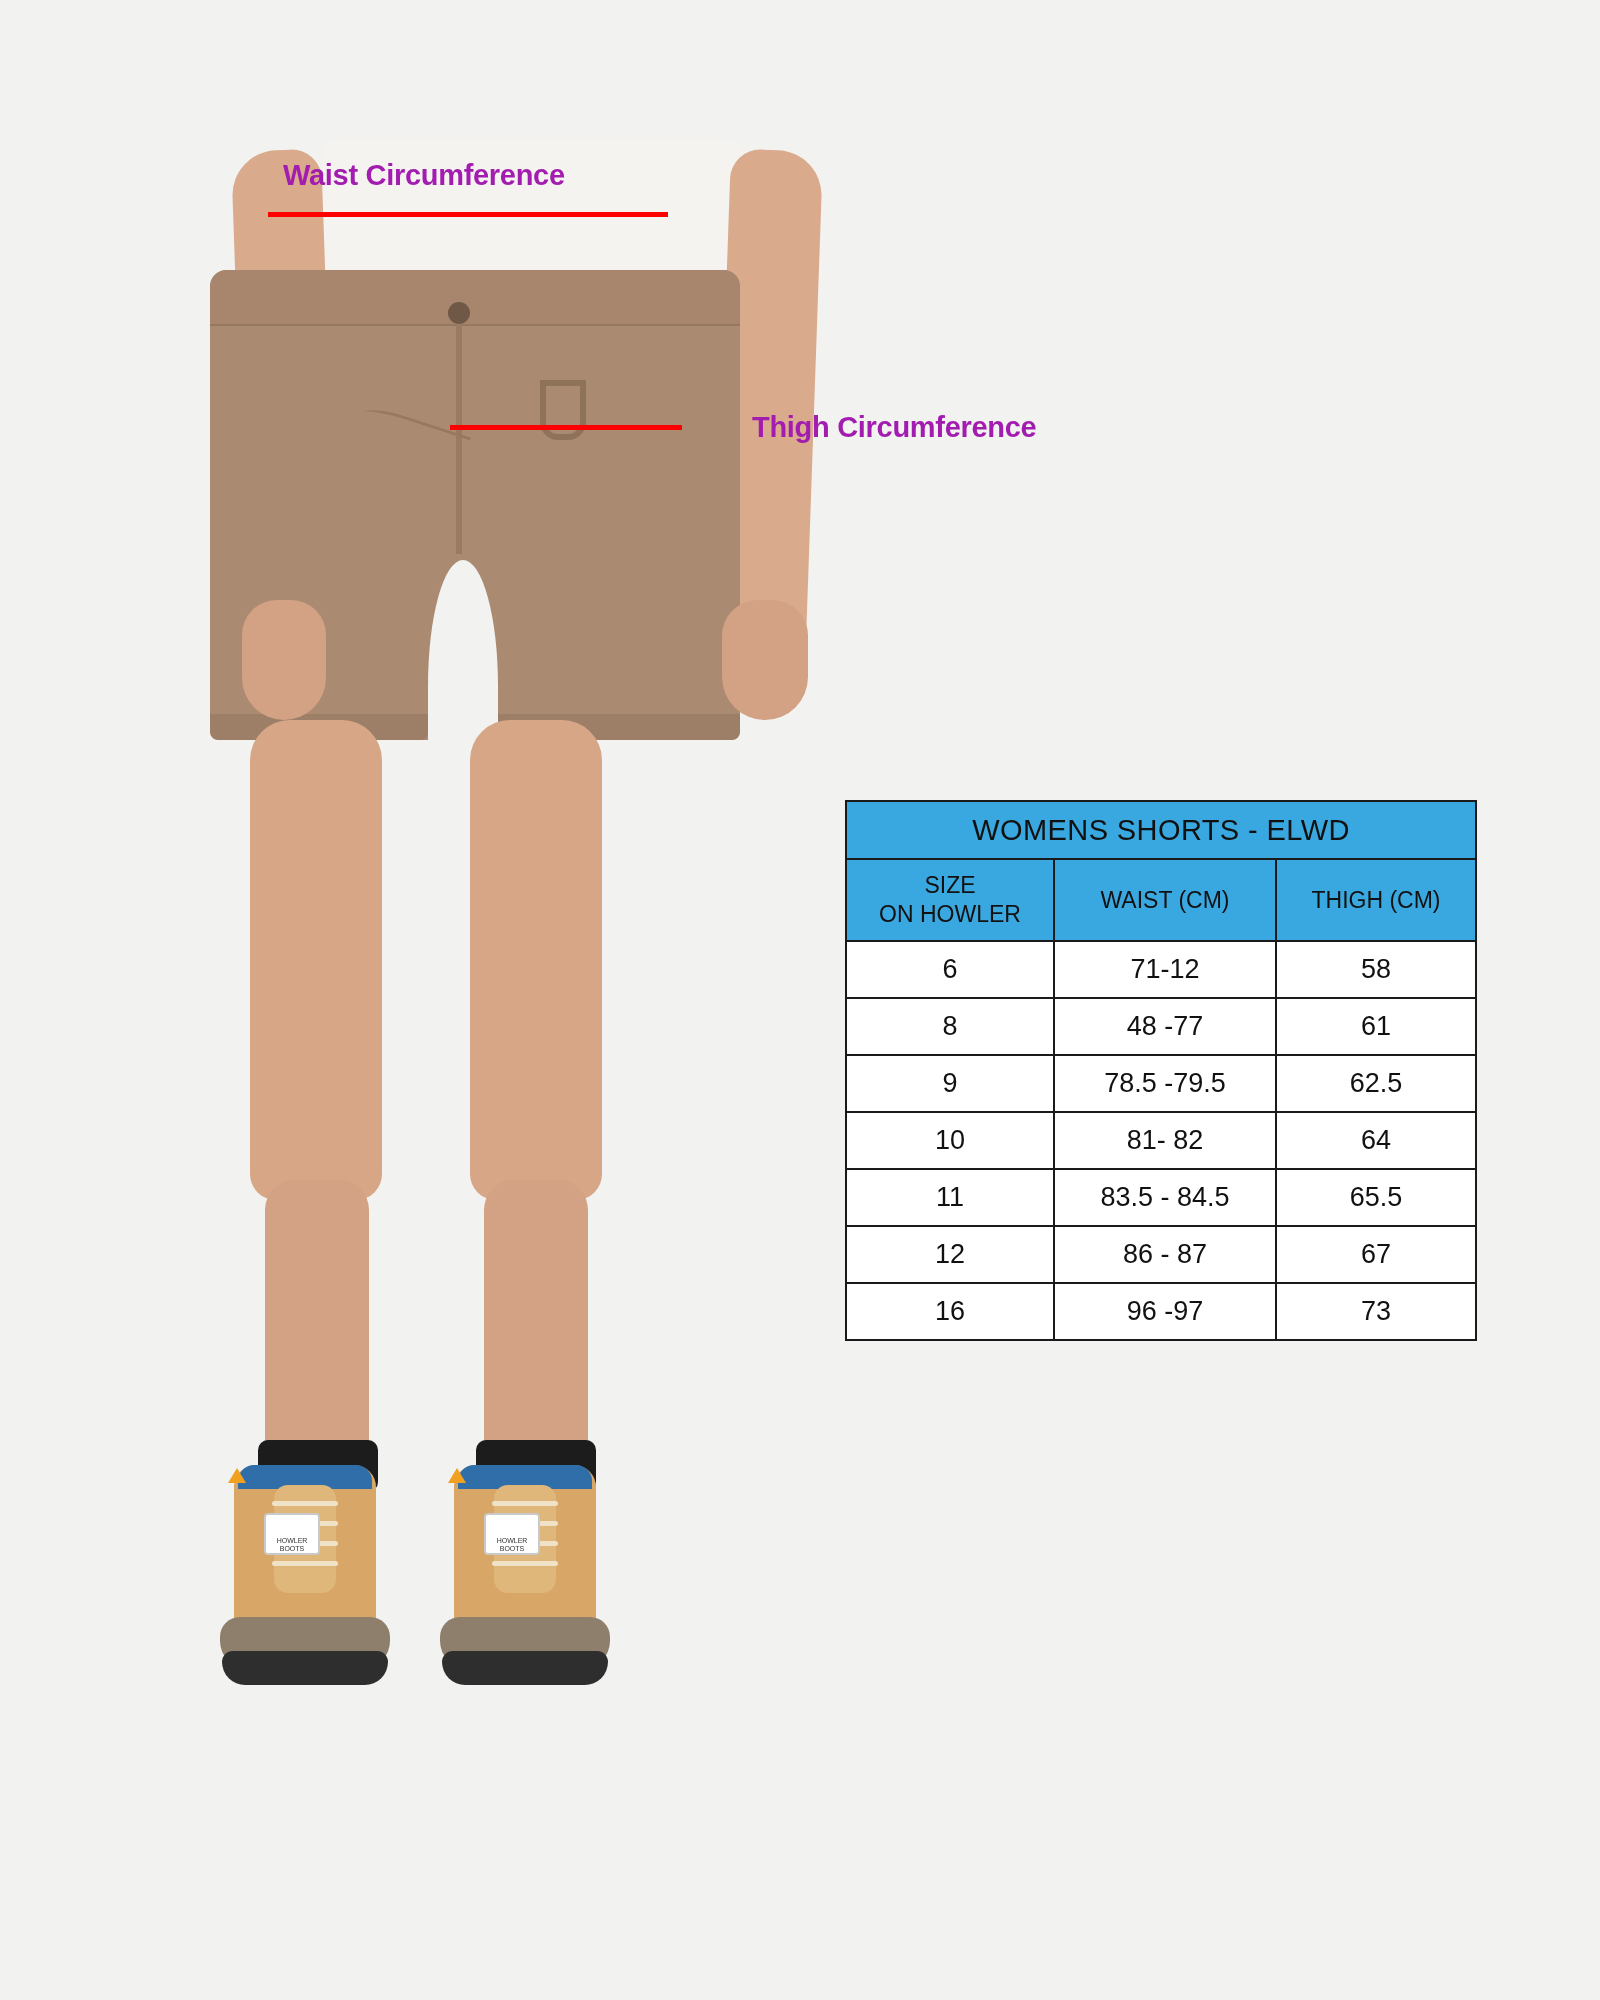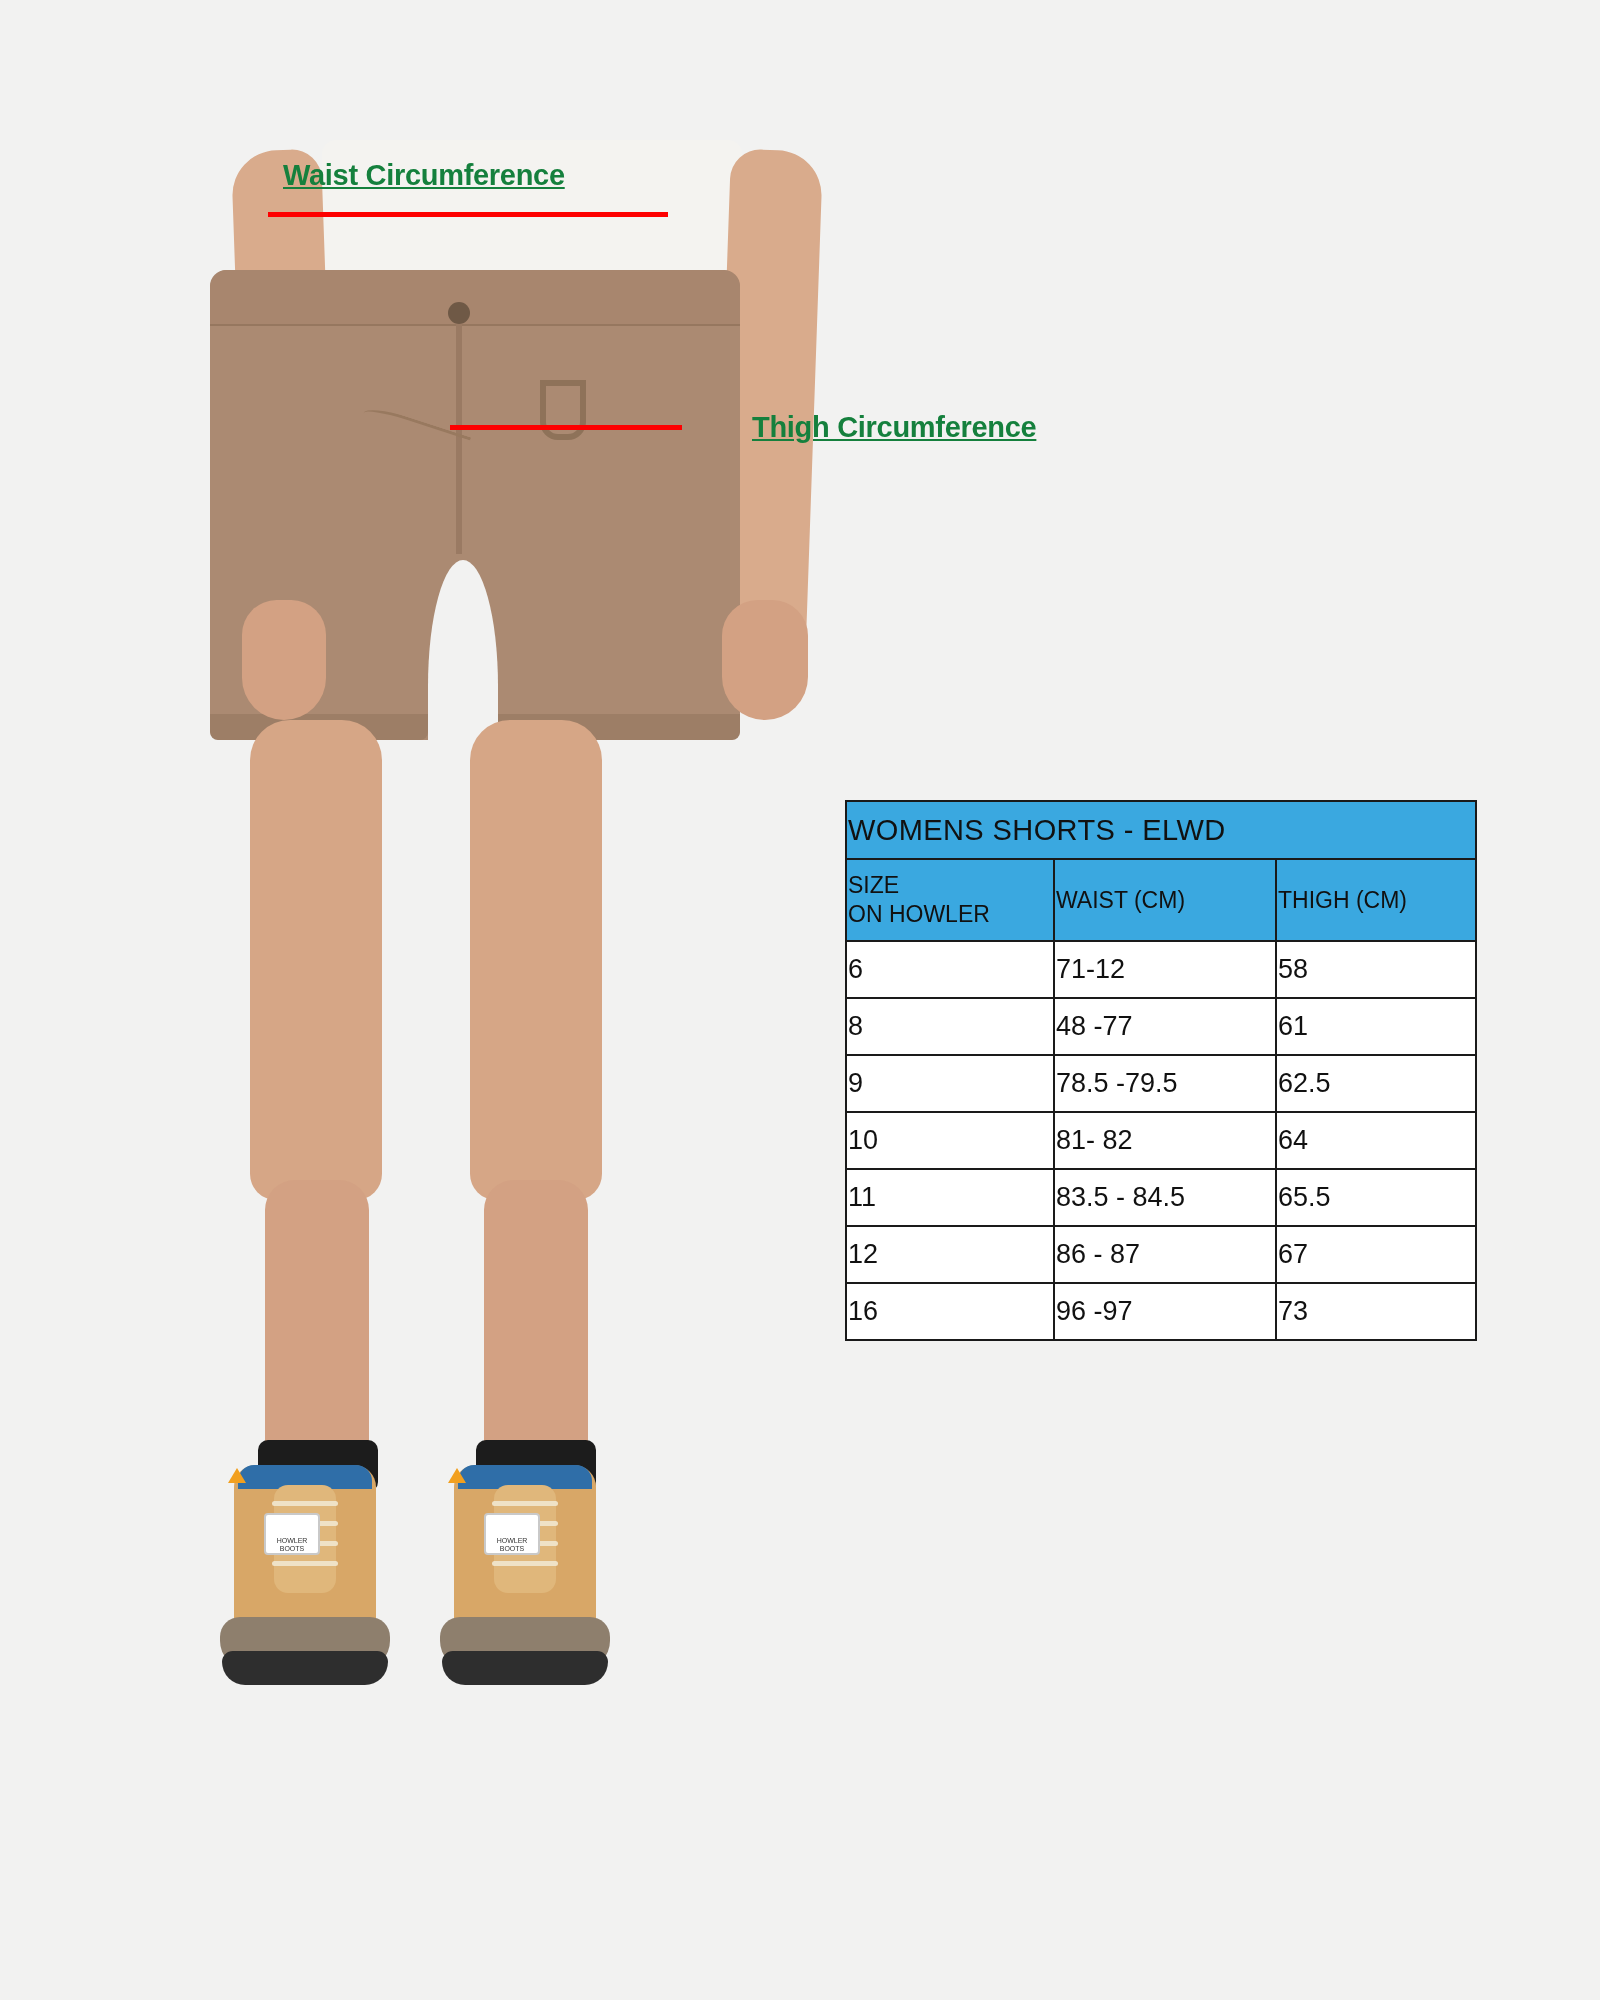--- a/index.html
+++ b/index.html
@@ -244,27 +244,26 @@
     left: 8px; top: 3px;
     width: 0; height: 0;
     border-left: 9px solid transparent;
     border-right: 9px solid transparent;
     border-bottom: 15px solid #f2a01f;
   }
 
   
   .annot-label {
     position: absolute;
-    color: #15803d;
+    color: #a21caf;
     font-weight: bold;
     font-size: 29px;
     letter-spacing: -0.3px;
     white-space: nowrap;
     font-family: "Liberation Sans", sans-serif;
-    text-decoration: underline;
   }
   .annot-line {
     position: absolute;
     height: 5px;
     background: #fe0000;
   }
   #waist-label { left: 283px; top: 159px; }
   #waist-line  { left: 268px; top: 212px; width: 400px; }
   #thigh-label { left: 752px; top: 411px; text-align: right; }
   #thigh-line  { left: 450px; top: 425px; width: 232px; }
@@ -274,21 +273,21 @@
     position: absolute;
     left: 845px;
     top: 800px;
     width: 630px;
     border-collapse: collapse;
     table-layout: fixed;
     background: #ffffff;
   }
   #size-table th, #size-table td {
     border: 2px solid #1a1a1a;
-    text-align: left;
+    text-align: center;
     font-family: "Liberation Sans", sans-serif;
     color: #111;
   }
   #size-table .title-cell {
     background: #3aa8e0;
     font-size: 29px;
     font-weight: normal;
     height: 54px;
     letter-spacing: 0.4px;
   }

